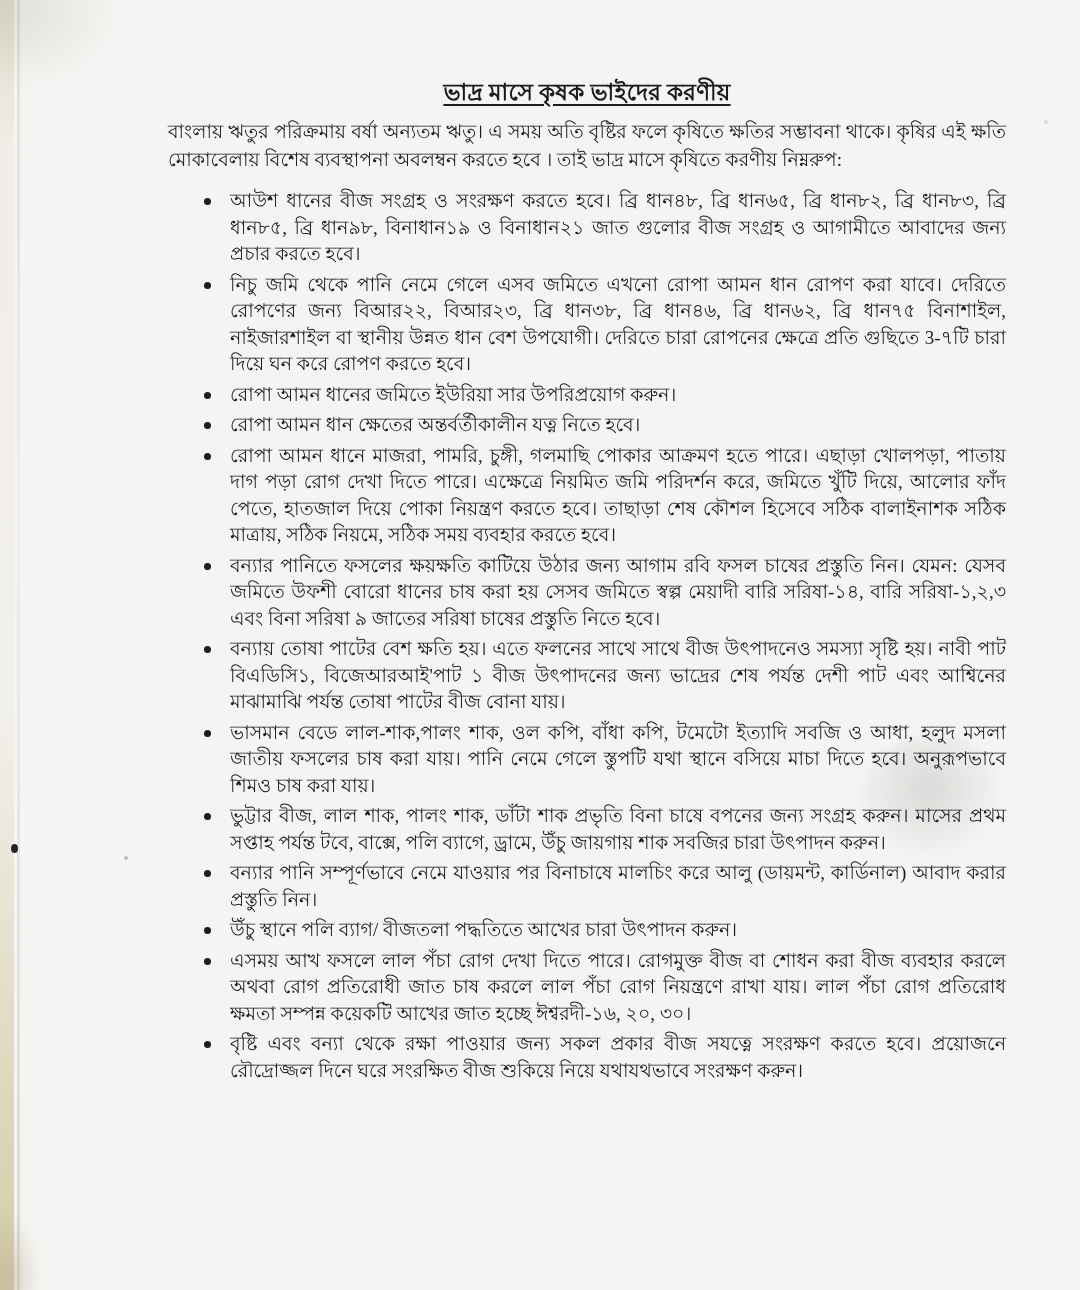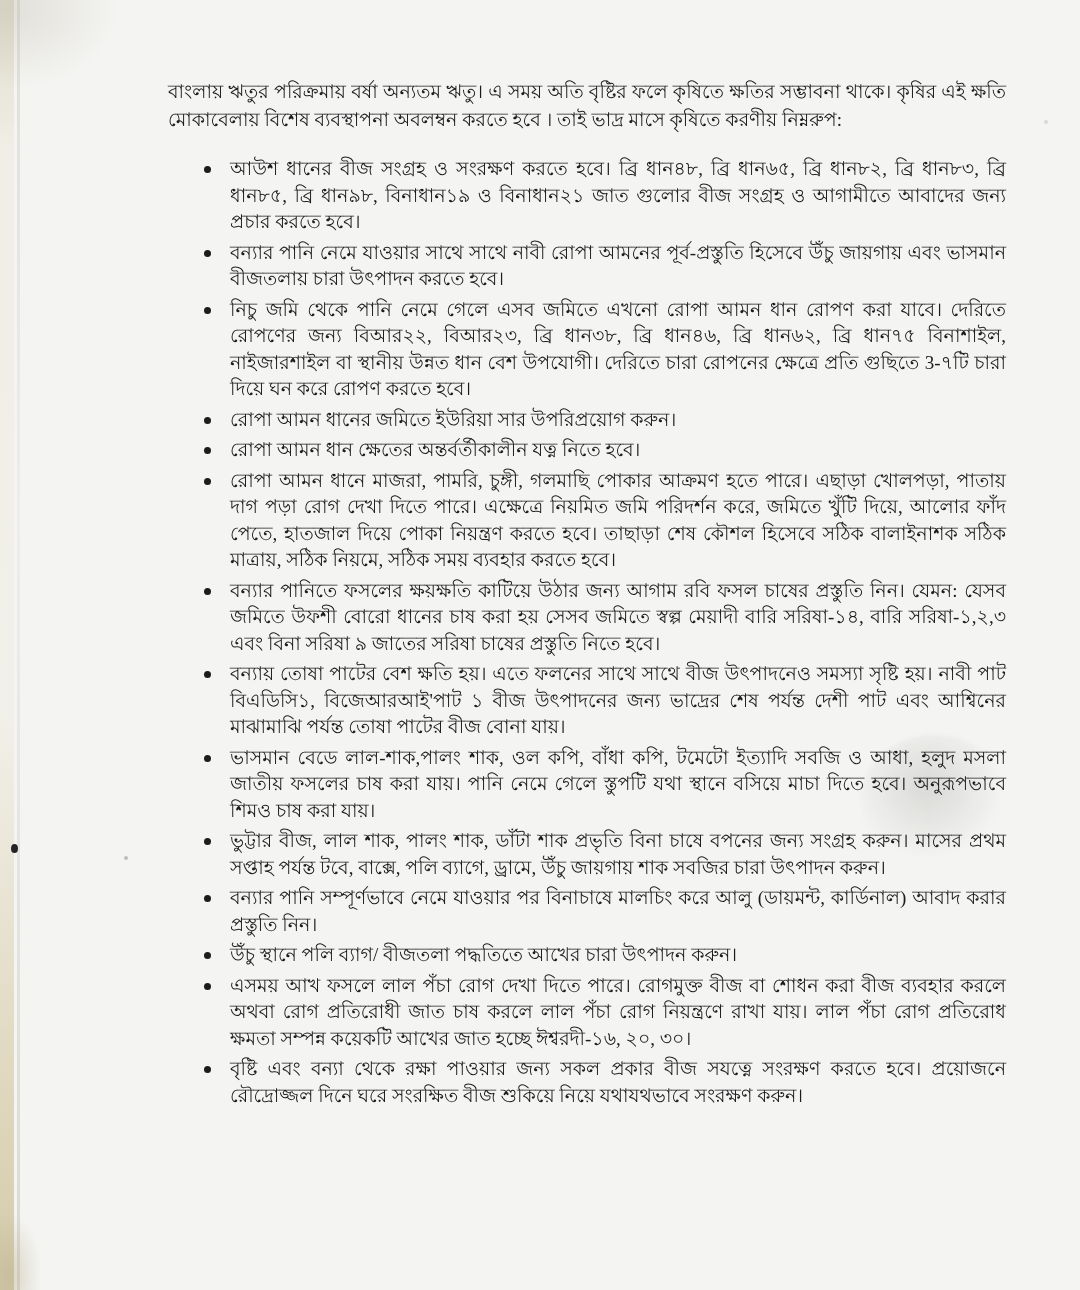--- a/index.html
+++ b/index.html
@@ -57,21 +57,21 @@
     line-height:30px;
     text-decoration:underline;
     text-underline-offset:4px;
     margin:0 0 10px 0;
     letter-spacing:.2px;
   }
   .intro{
     font-size:19px;
     line-height:28px;
     text-align:justify;
-    margin:0 0 22px 0;
+    margin:0 0 14px 0;
   }
   ul.bullets{
     list-style:none;
     margin:0;
     padding:0 0 0 36px;
   }
   li.bullet-item{
     display:flex;
     gap:19px;
     margin:0 0 4px 0;
@@ -99,34 +99,29 @@
   <div class="edge-left"></div>
   <div class="edge-line"></div>
   <div class="smudge-topleft"></div>
   <div class="smudge-right"></div>
   <div class="smudge-bottomleft"></div>
   <div class="ink-dot"></div>
   <div class="speck" style="left:124px;top:856px;"></div>
   <div class="speck" style="left:1044px;top:120px;opacity:.5;"></div>
 
   <div class="content">
+    <h1 class="doc-title">ভাদ্র মাসে কৃষক ভাইদের করণীয়</h1>
 
     <p class="intro">বাংলায় ঋতুর পরিক্রমায় বর্ষা অন্যতম ঋতু। এ সময় অতি বৃষ্টির ফলে কৃষিতে ক্ষতির সম্ভাবনা থাকে। কৃষির এই ক্ষতি মোকাবেলায় বিশেষ ব্যবস্থাপনা অবলম্বন করতে হবে । তাই ভাদ্র মাসে কৃষিতে করণীয় নিম্নরুপ:</p>
 
     <ul class="bullets">
         <li class="bullet-item">
           <span class="marker"></span>
           <div class="bullet-body">
             <p>আউশ ধানের বীজ সংগ্রহ ও সংরক্ষণ করতে হবে। ব্রি ধান৪৮, ব্রি ধান৬৫, ব্রি ধান৮২, ব্রি ধান৮৩, ব্রি ধান৮৫, ব্রি ধান৯৮, বিনাধান১৯ ও বিনাধান২১ জাত গুলোর বীজ সংগ্রহ ও আগামীতে আবাদের জন্য প্রচার করতে হবে।</p>
-          </div>
-        </li>
-        <li class="bullet-item">
-          <span class="marker"></span>
-          <div class="bullet-body">
-            <p>বন্যার পানি নেমে যাওয়ার সাথে সাথে নাবী রোপা আমনের পূর্ব-প্রস্তুতি হিসেবে উঁচু জায়গায় এবং ভাসমান বীজতলায় চারা উৎপাদন করতে হবে।</p>
           </div>
         </li>
         <li class="bullet-item">
           <span class="marker"></span>
           <div class="bullet-body">
             <p>নিচু জমি থেকে পানি নেমে গেলে এসব জমিতে এখনো রোপা আমন ধান রোপণ করা যাবে। দেরিতে রোপণের জন্য বিআর২২, বিআর২৩, ব্রি ধান৩৮, ব্রি ধান৪৬, ব্রি ধান৬২, ব্রি ধান৭৫ বিনাশাইল, নাইজারশাইল বা স্থানীয় উন্নত ধান বেশ উপযোগী। দেরিতে চারা রোপনের ক্ষেত্রে প্রতি গুছিতে 3-৭টি চারা দিয়ে ঘন করে রোপণ করতে হবে।</p>
           </div>
         </li>
         <li class="bullet-item">
           <span class="marker"></span>

